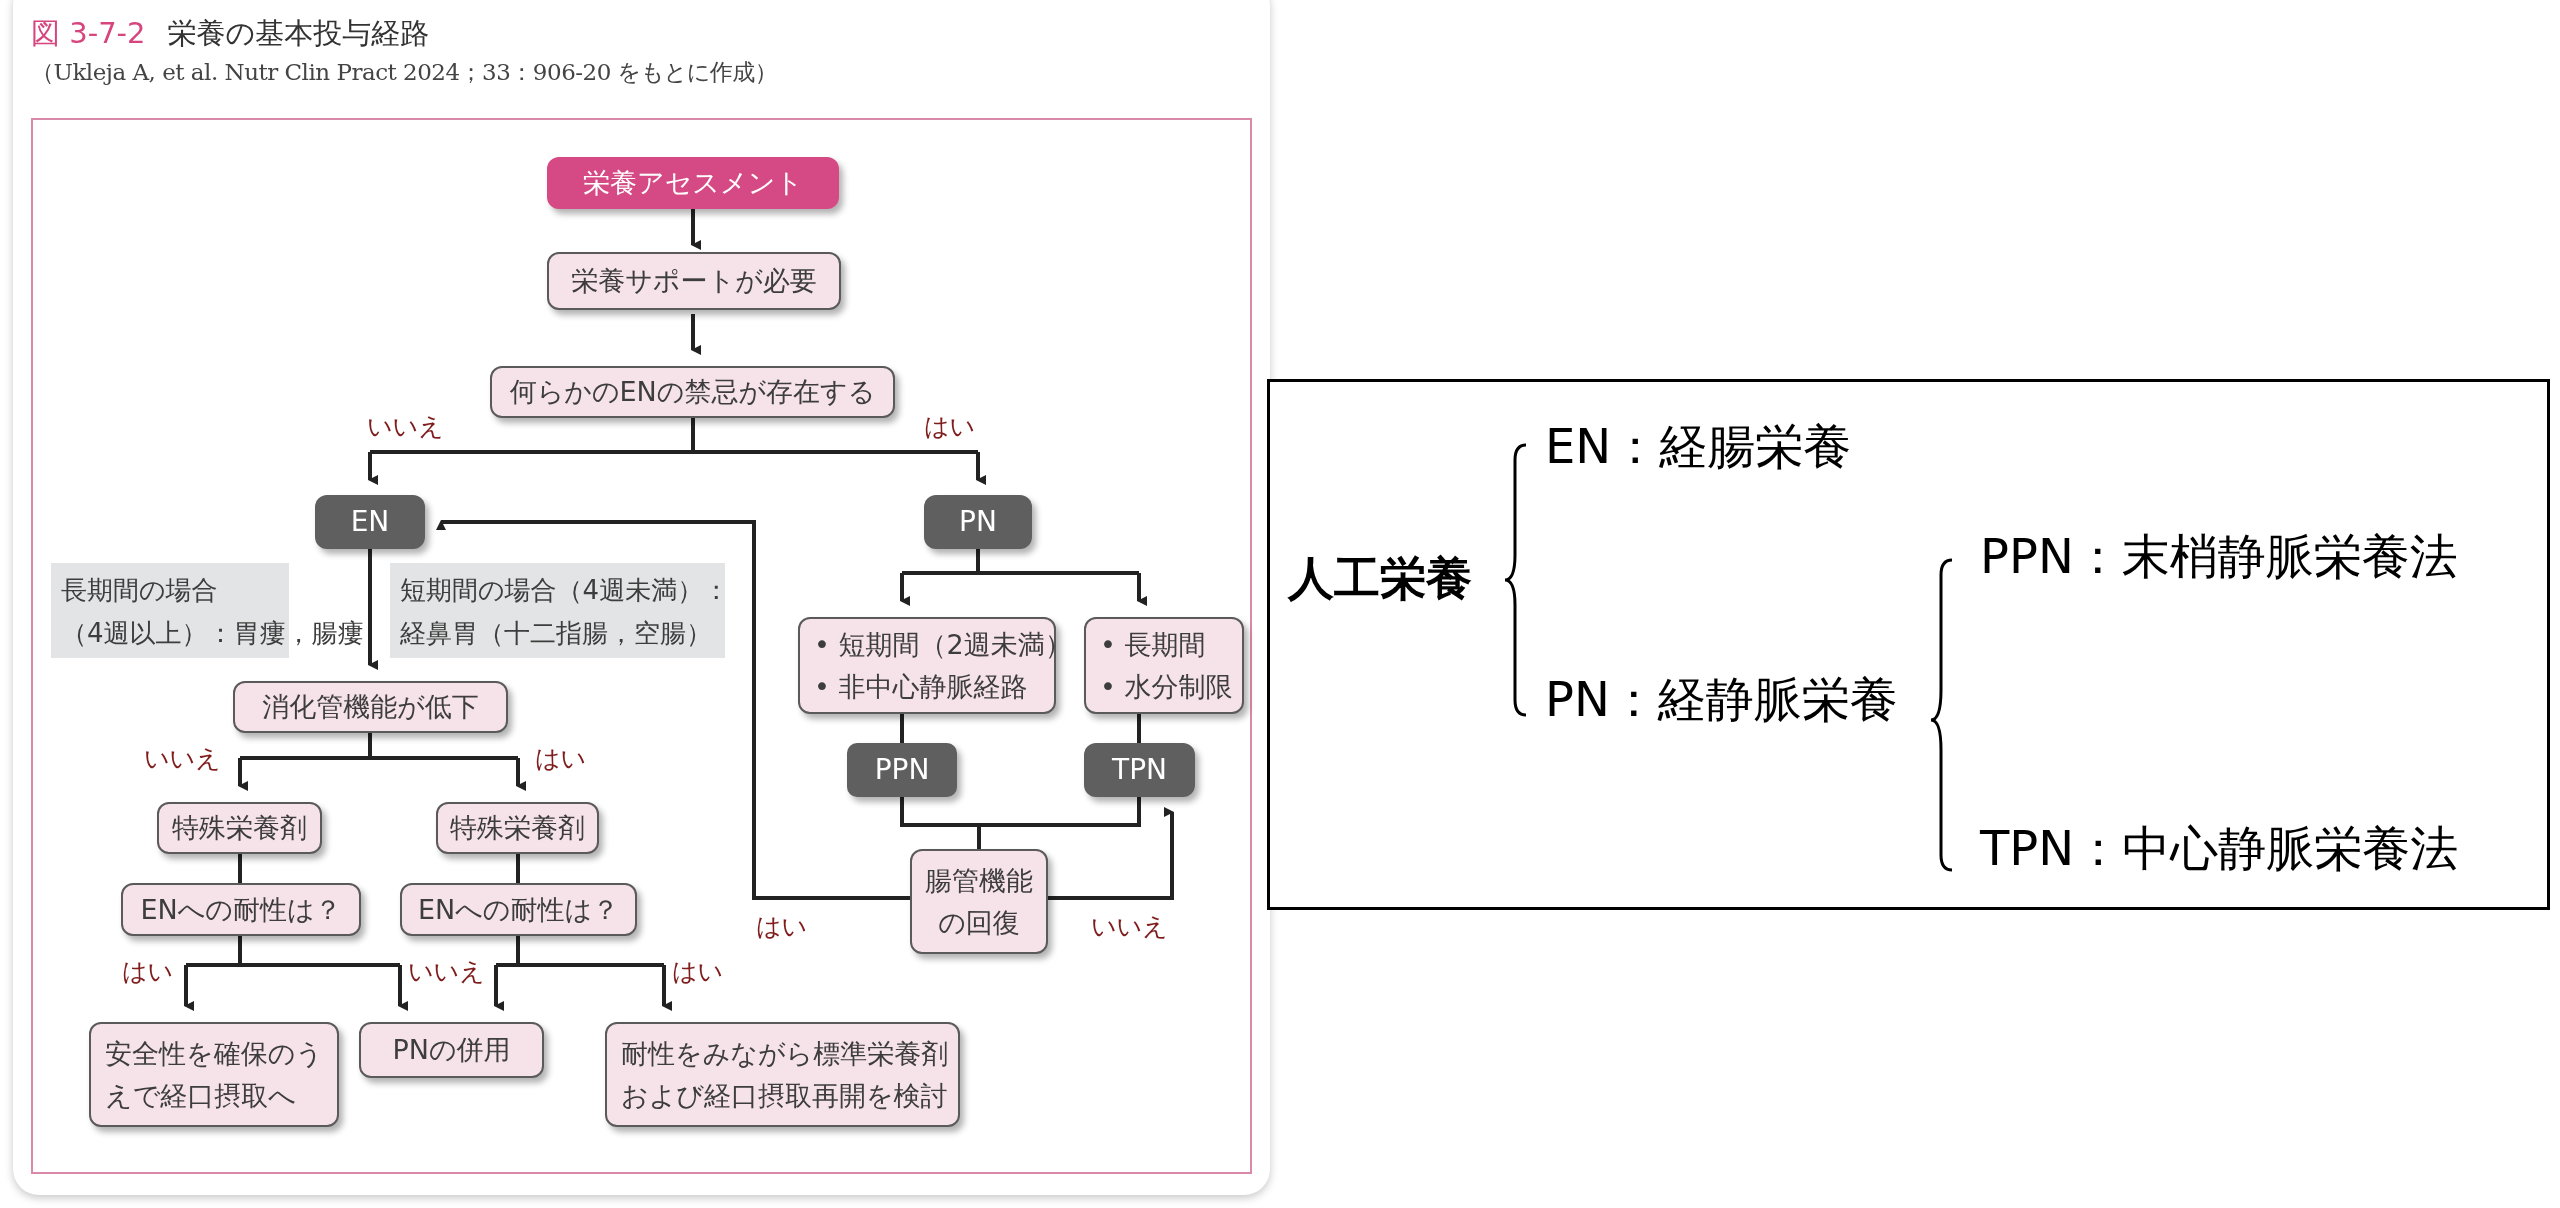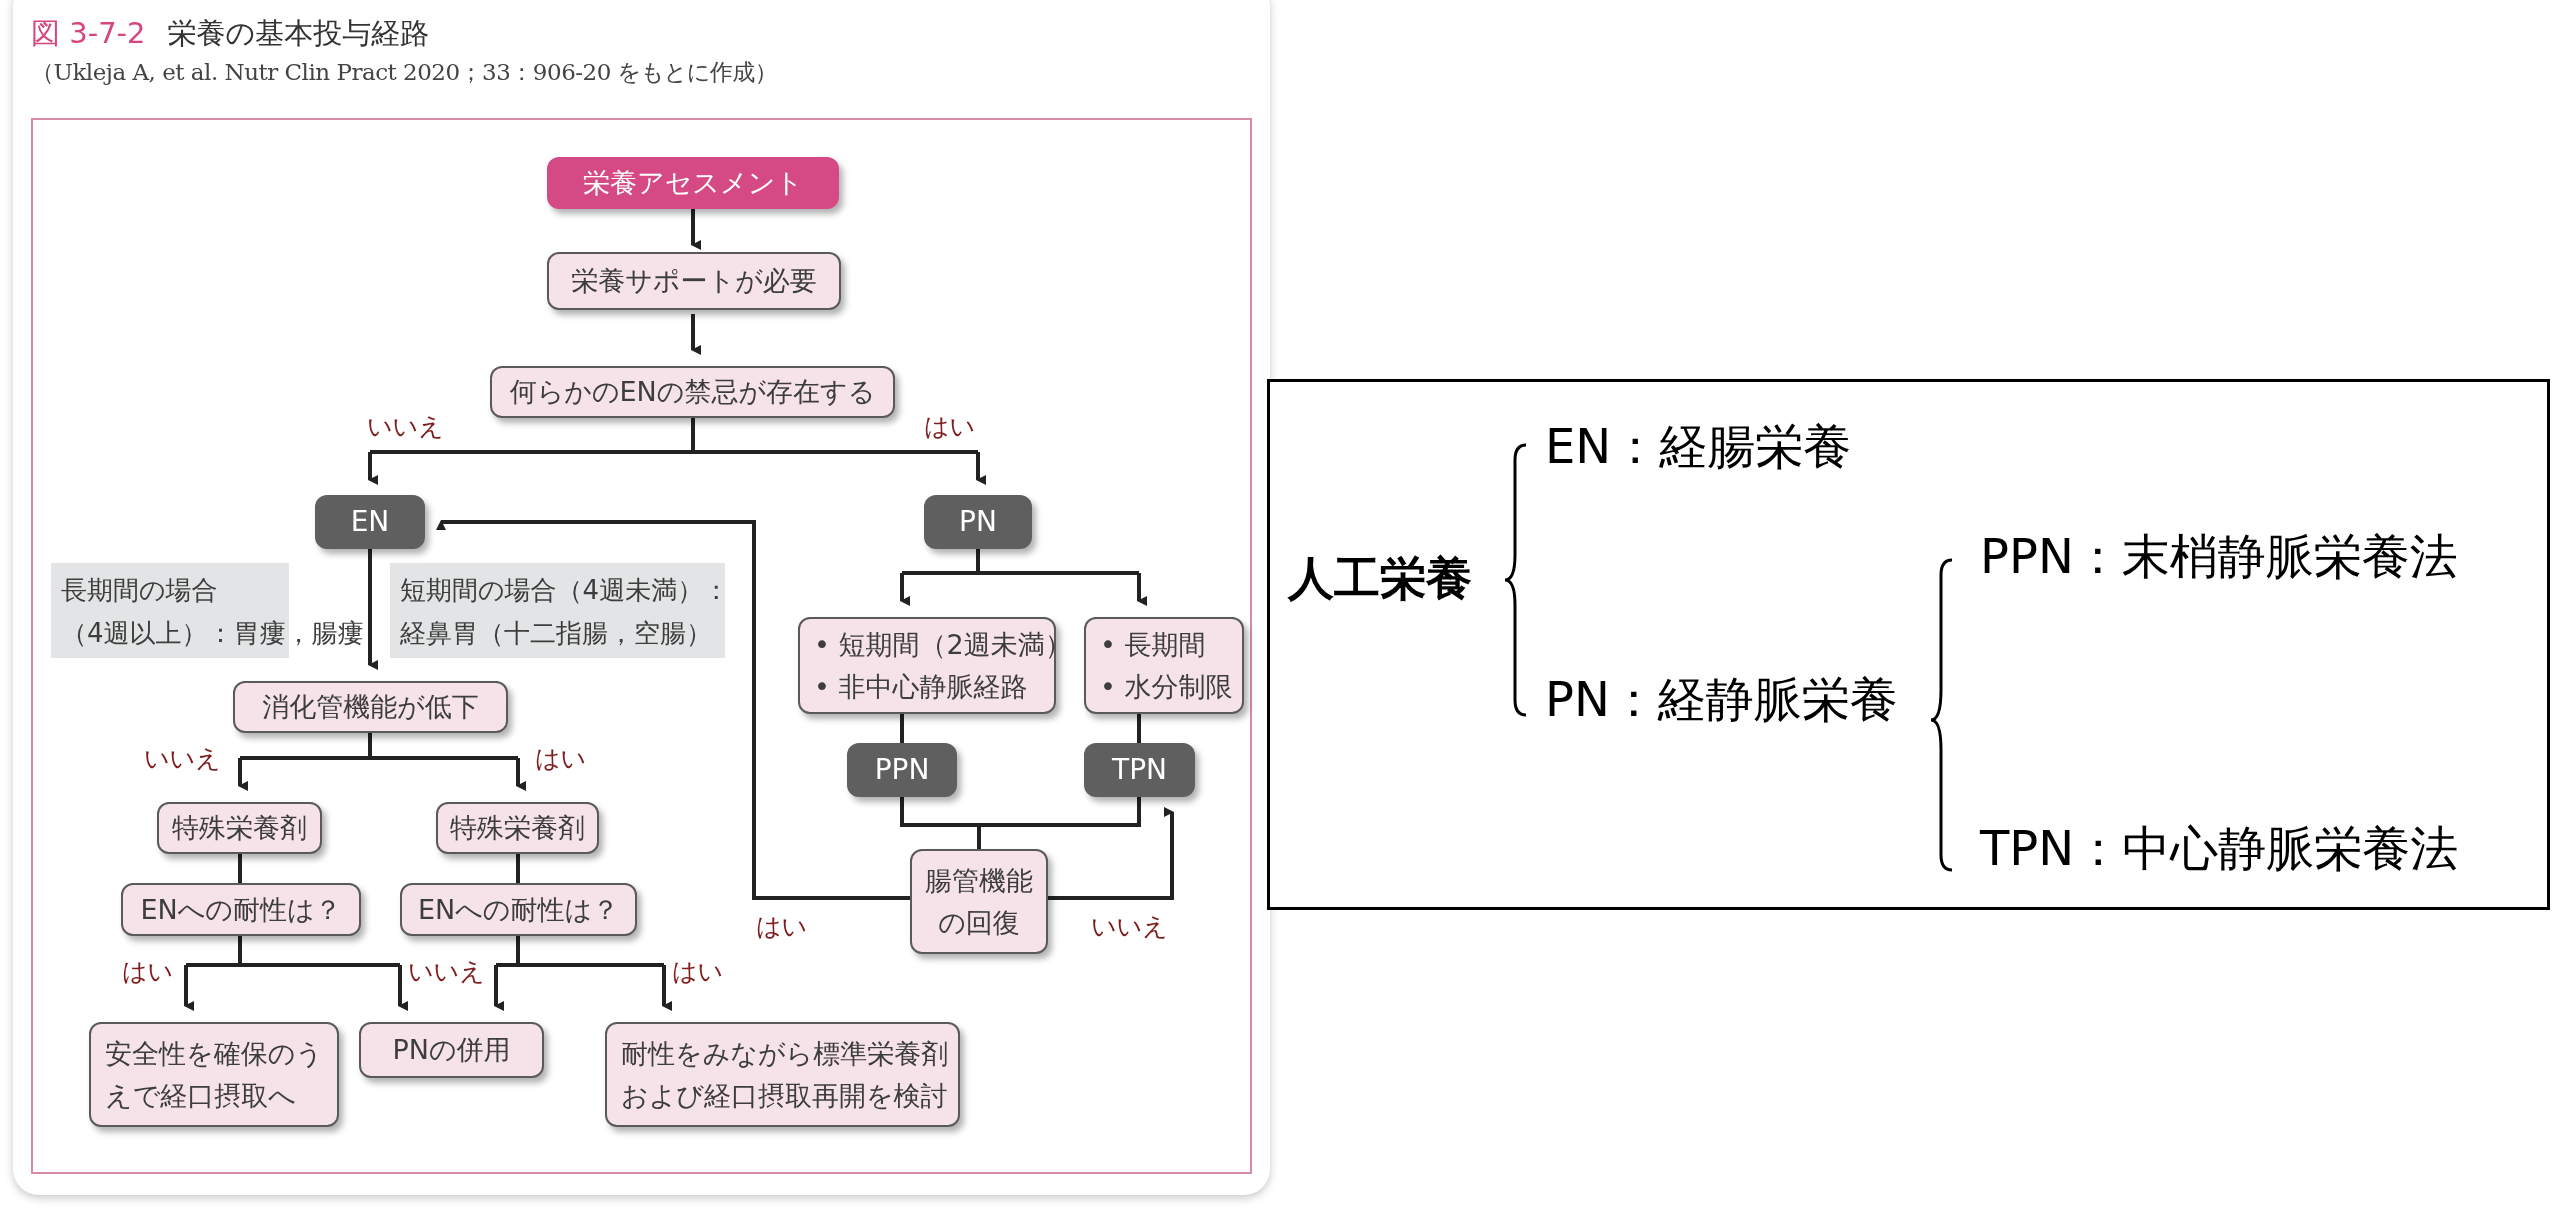--- a/index.html
+++ b/index.html
@@ -19,21 +19,21 @@
   .rbox{position:absolute;left:1267px;top:379px;width:1283px;height:531px;border:3px solid #000;box-sizing:border-box;background:#fff;}
   .rt{position:absolute;font-size:48px;color:#000;white-space:nowrap;font-family:"DejaVu Sans",sans-serif;}
   .rt.bold{font-weight:bold;font-size:46px;}
 </style>
 </head>
 <body>
 
 <div class="card"></div>
 
 <div class="title"><span class="fig">図 3-7-2</span><span>栄養の基本投与経路</span></div>
-<div class="subtitle">（Ukleja A, et al. Nutr Clin Pract 2020；33：906-20 をもとに作成）</div>
+<div class="subtitle">（Ukleja A, et al. Nutr Clin Pract 2024；33：906-20 をもとに作成）</div>
 
 <div class="frame"></div>
 
 <svg class="lines" width="2560" height="1208">
   <defs>
     <marker id="ah" markerWidth="10" markerHeight="10" refX="5" refY="8" orient="auto" markerUnits="userSpaceOnUse" viewBox="0 0 10 10">
       <path d="M0,0 L10,0 L5,10 z" fill="#222"></path>
     </marker>
   </defs>
   <g stroke="#222" stroke-width="4" fill="none">
@@ -131,21 +131,21 @@
       <div>• 非中心静脈経路</div>
     </div>
 </div>
 <div class="box left" style="left:1060px;top:617px;width:160px;height:97px;">
   <div>
       <div>• 長期間</div>
       <div>• 水分制限</div>
     </div>
 </div>
 
-<div class="box dark" style="left:847px;top:743px;width:110px;height:54px;">PPN</div>
+<div class="box dark" style="left:847px;top:743px;width:110px;height:54px;border-radius:10px;">PPN</div>
 <div class="box dark" style="left:1084px;top:743px;width:111px;height:54px;">TPN</div>
 
 <div class="box" style="left:910px;top:849px;width:138px;height:105px;">
   <div>
       <div>腸管機能</div>
       <div>の回復</div>
     </div>
 </div>
 <div class="lbl" style="left:756px;top:910px;">はい</div>
 <div class="lbl" style="left:1091px;top:910px;">いいえ</div>

